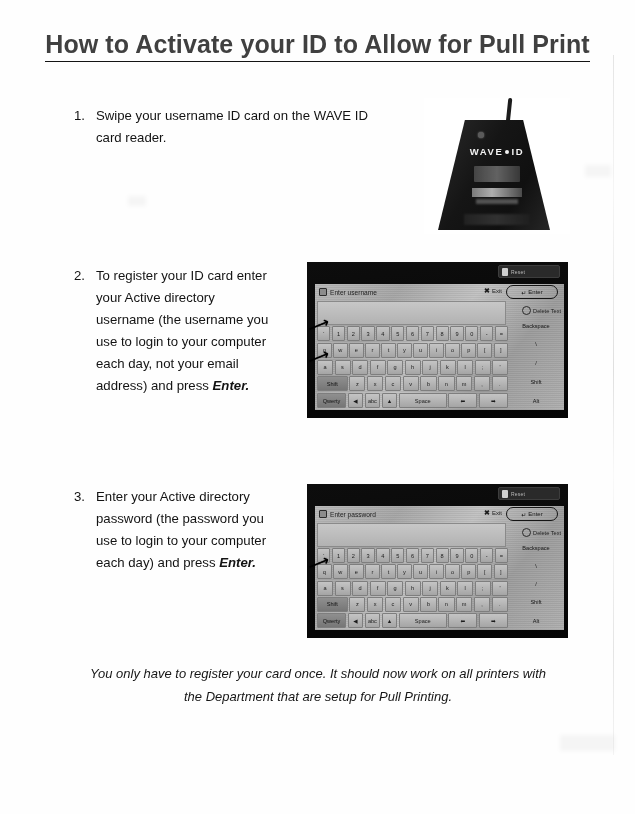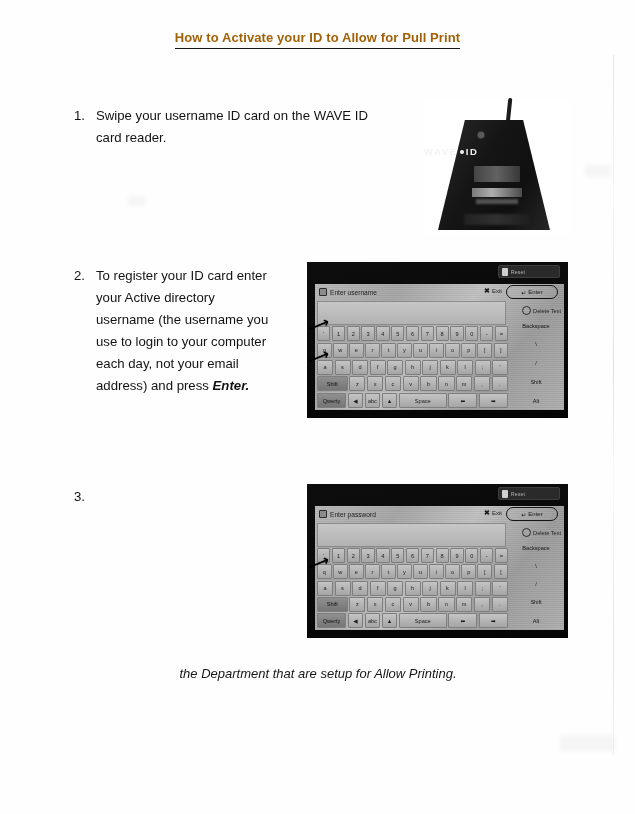--- a/index.html
+++ b/index.html
@@ -37,24 +37,24 @@
     filter: blur(2px);
   }
 
   
   .title {
     position: absolute;
     top: 30px;
     left: 0;
     width: 635px;
     text-align: center;
-    font-size: 13px;
+    font-size: 25px;
     font-weight: 600;
     letter-spacing: 0.1px;
-    color: #a16207;
+    color: #404040;
   }
   .title span.t {
     border-bottom: 1.6px solid #141414;
     padding-bottom: 3px;
   }
 
   
   .step {
     position: absolute;
     display: flex;
@@ -128,21 +128,21 @@
     height: 6px;
     border-radius: 50%;
     background: #5a5a5a;
     box-shadow: 0 0 2px #888;
   }
   .reader-brand {
     position: absolute;
     left: 0;
     top: 48px;
     width: 146px;
-    text-align: left;
+    text-align: center;
     color: #f2f2f2;
     font-size: 9.5px;
     font-weight: bold;
     letter-spacing: 1.6px;
   }
   .reader-brand .dot {
     display: inline-block;
     width: 4px;
     height: 4px;
     border-radius: 50%;
@@ -416,20 +416,23 @@
 
   <div class="step" id="step-2">
     <div class="num">2.</div>
     <div class="body">
       <span>To register your ID card enter your Active directory username (the username you use to login to your computer each day, not your email address) and press </span><b class="em">Enter.</b>
     </div>
   </div>
 
   <div class="step" id="step-3">
     <div class="num">3.</div>
+    <div class="body">
+      <span>Enter your Active directory password (the password you use to login to your computer each day) and press </span><b class="em">Enter.</b>
+    </div>
   </div>
 
   <div class="reader-photo">
     <div class="reader-cable"></div>
     <div class="reader-body"></div>
     <div class="reader-led"></div>
     <div class="reader-brand">
       <span>WAVE</span><span class="dot"></span><span>ID</span>
     </div>
     <div class="reader-label-1"></div>
@@ -641,16 +644,17 @@
         <div class="side-key">\</div>
         <div class="side-key">/</div>
         <div class="side-key">Shift</div>
         <div class="side-key">Alt</div>
       </div>
     </div>
     <div class="arrow-annot" style="left:1px;top:72px;">⟶</div>
   </div>
 
   <div class="footer">
-    <div>the Department that are setup for Allow Printing.</div>
+    <div>You only have to register your card once. It should now work on all printers with</div>
+    <div>the Department that are setup for Pull Printing.</div>
   </div>
 
 </div>
 
 </body></html>

